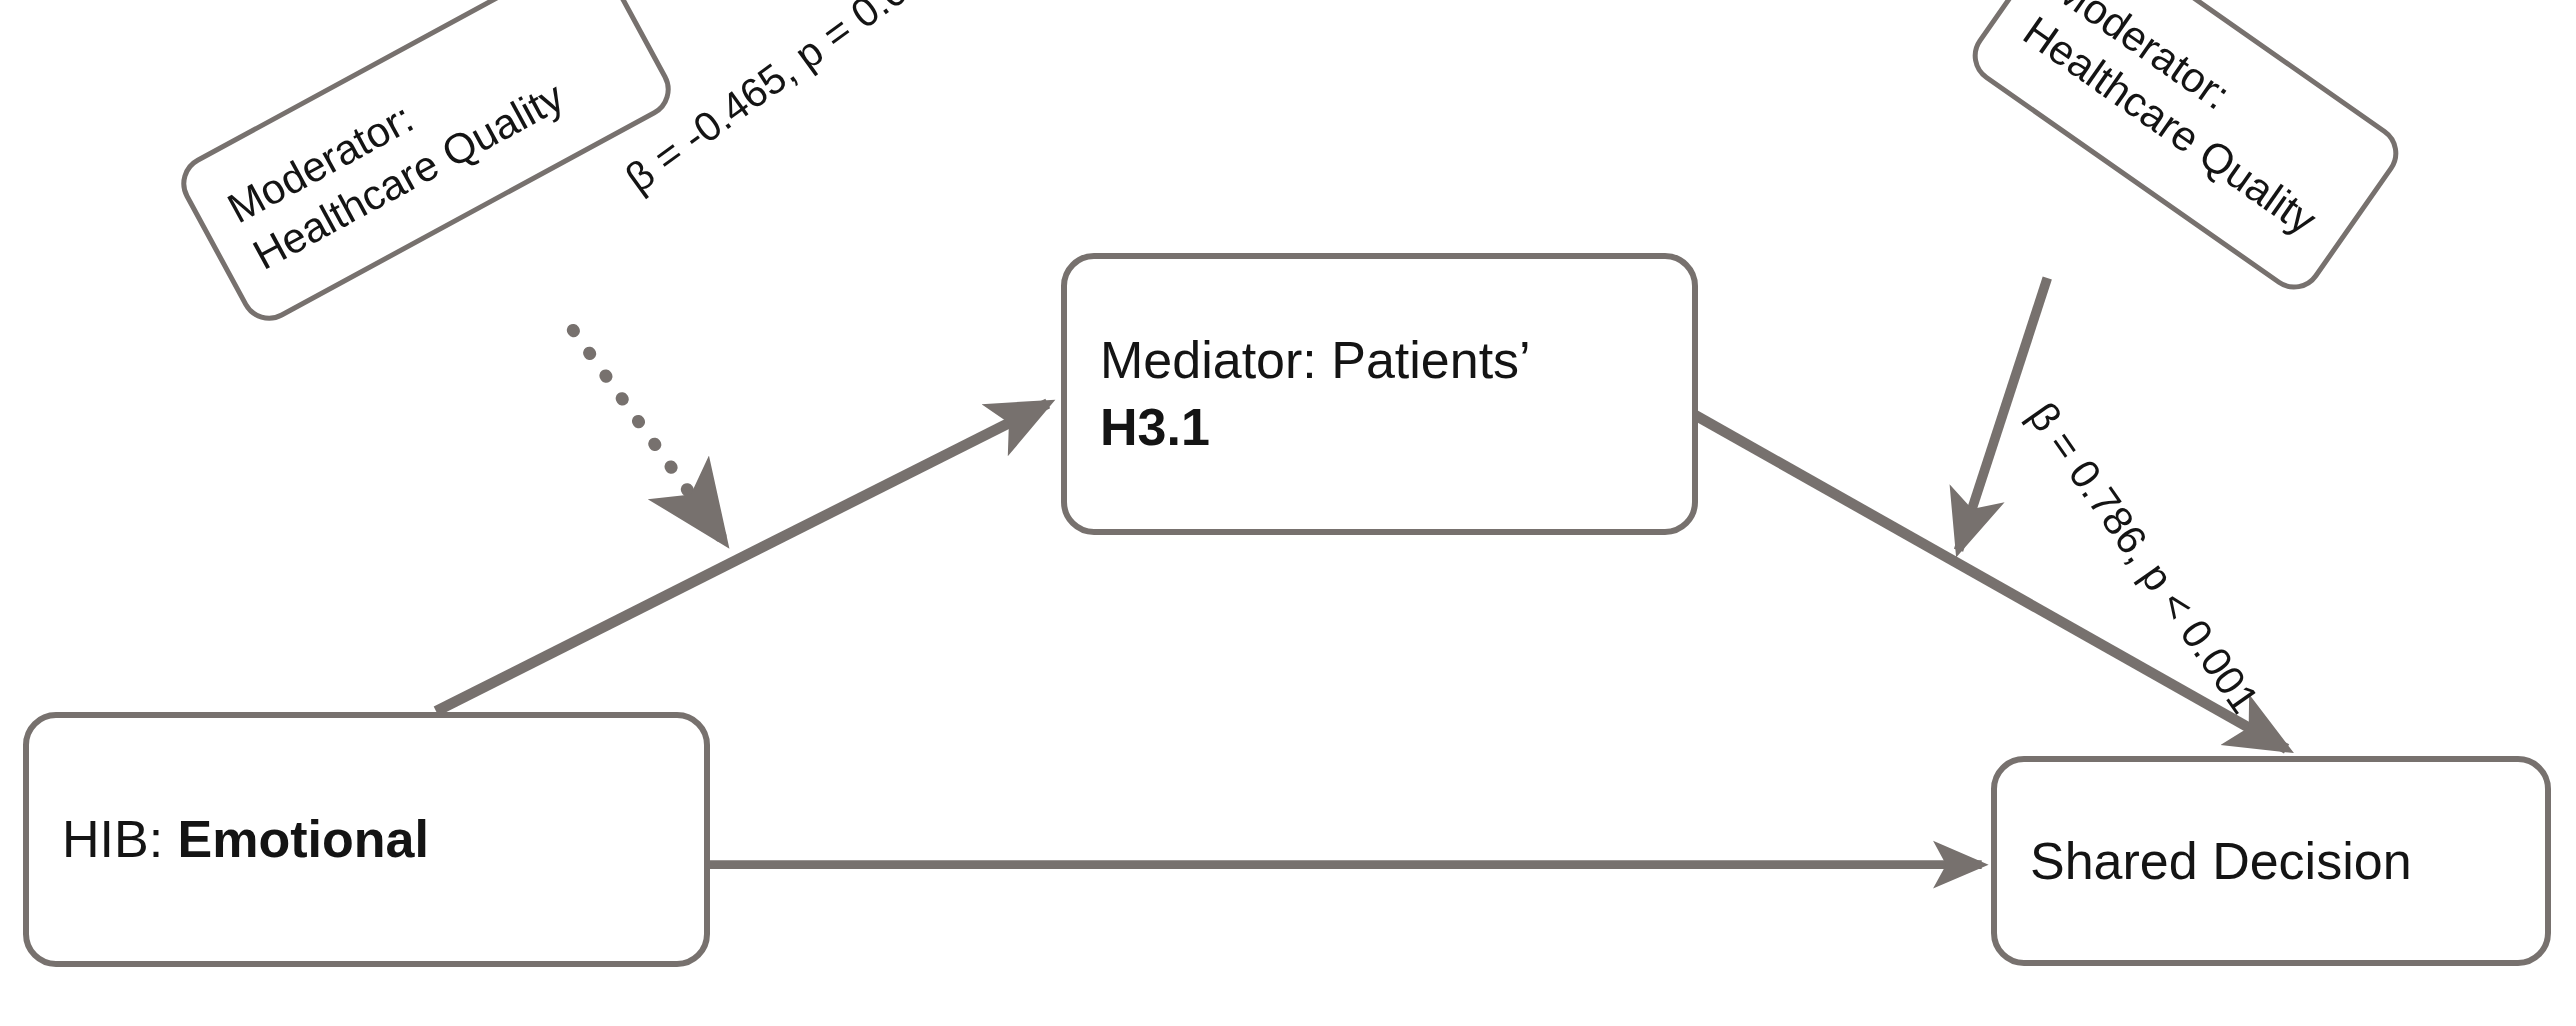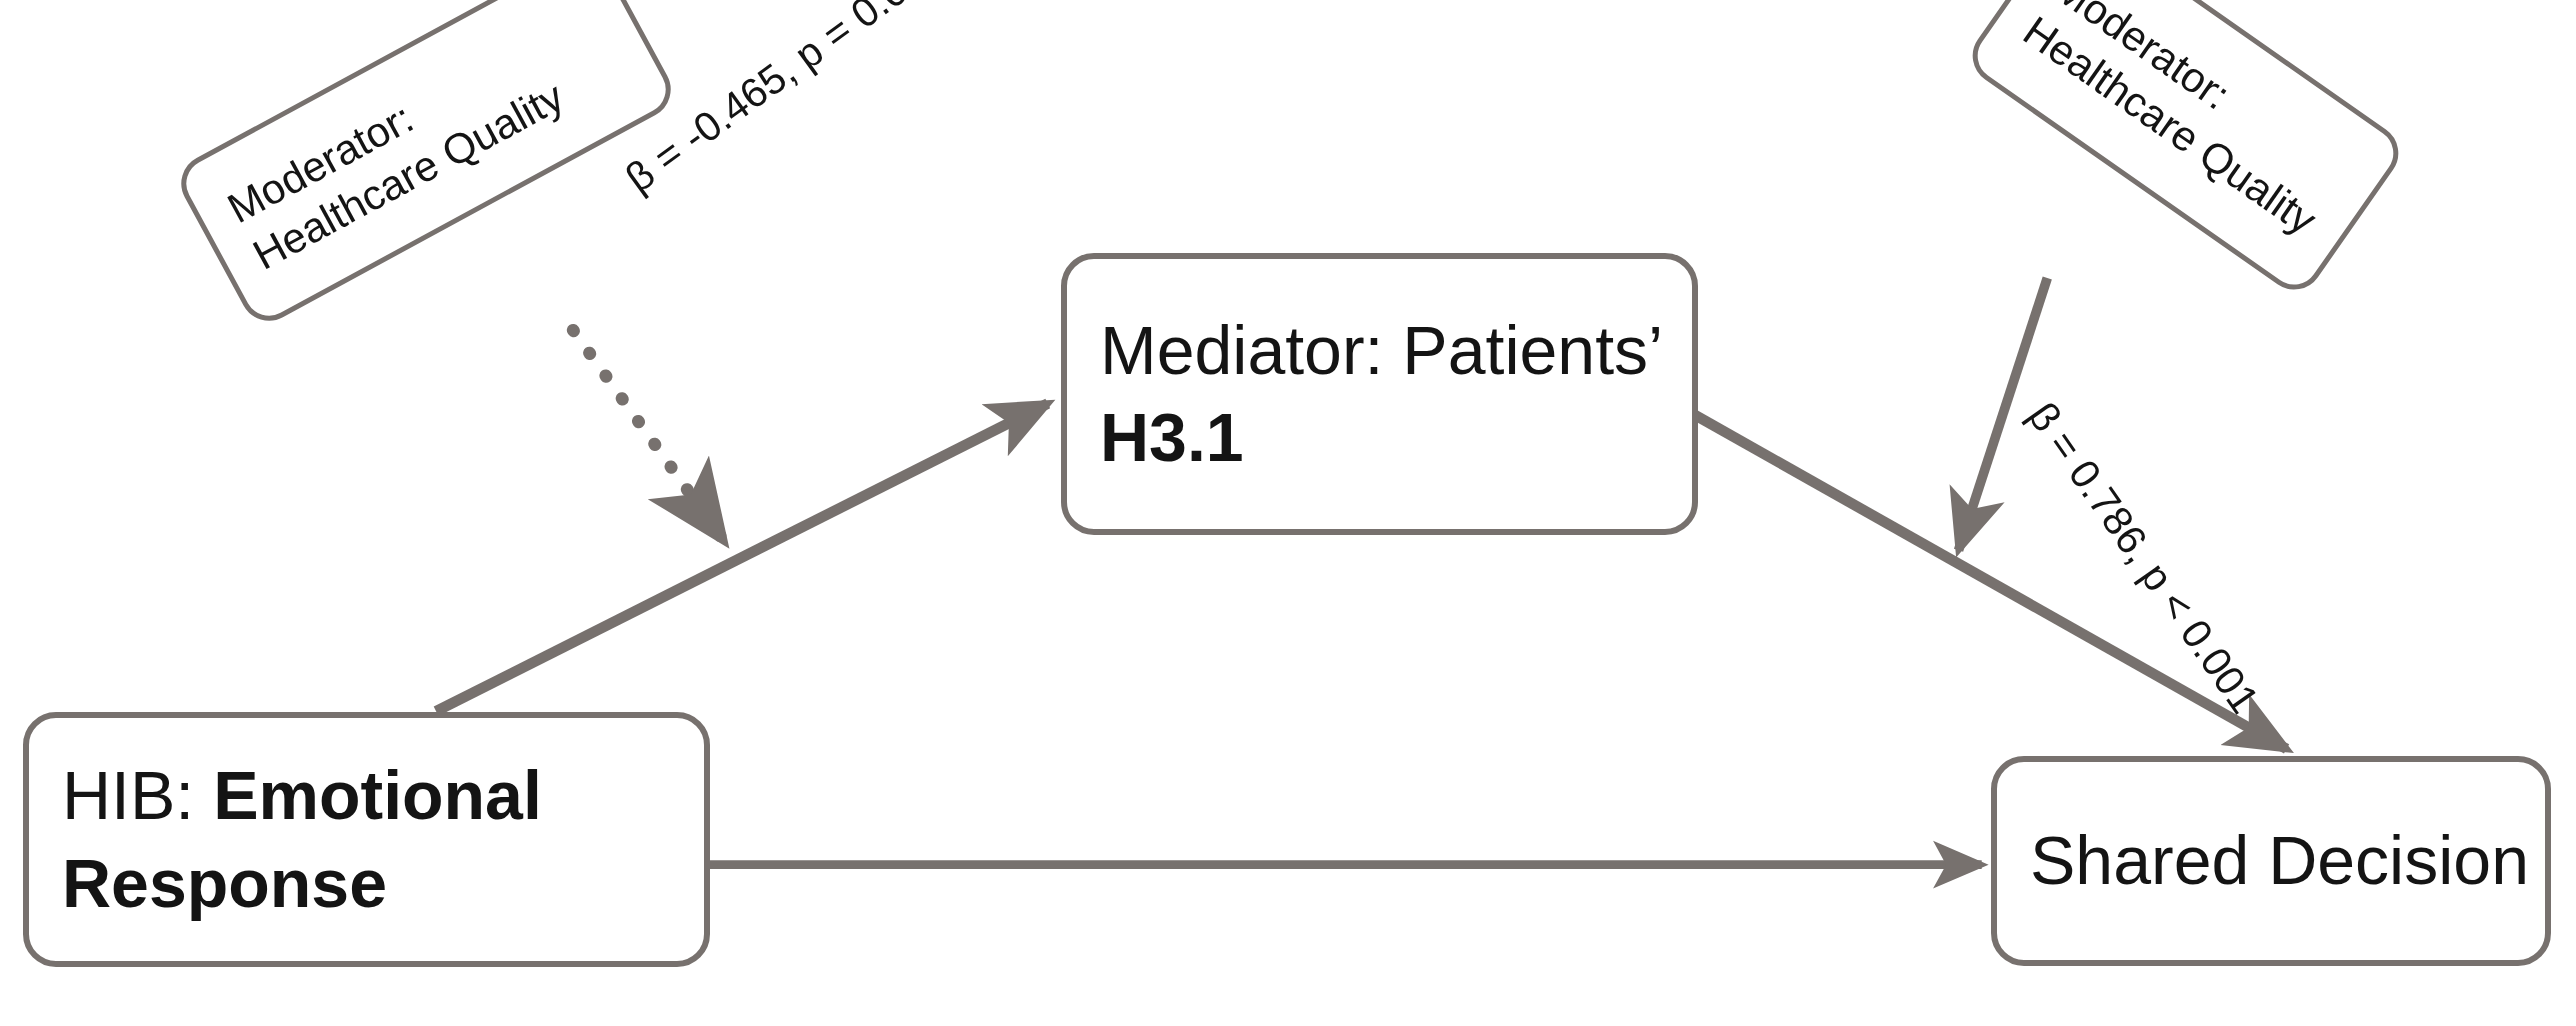--- a/index.html
+++ b/index.html
@@ -31,21 +31,21 @@
     border: 6.8px solid #77716e;
     border-radius: 33px;
     display: flex;
     flex-direction: column;
     justify-content: center;
     color: #141414;
     z-index: 3;
   }
   .node-main {
     padding: 0 33px;
-    font-size: 68px;
+    font-size: 52px;
     line-height: 1.28;
   }
   .node-mod {
     padding: 0 29px;
     font-size: 42px;
     line-height: 1.26;
     border-width: 5.8px;
     border-radius: 29px;
     text-align: left;
   }
@@ -137,21 +137,20 @@
     <span class="ln reg">Healthcare Quality</span>
   </div>
 
   <div class="node node-main" id="node-mediator">
     <span class="ln reg">Mediator: Patients’</span>
     <span class="ln bold">H3.1</span>
   </div>
 
   <div class="node node-main" id="node-hib">
     <span class="ln"><span class="reg">HIB: </span><span class="bold">Emotional</span></span>
-    <span class="ln bold">Response</span>
   </div>
 
   <div class="node node-main" id="node-sdm">
     <span class="ln reg">Shared Decision</span>
   </div>
 
   <div class="edge-label" id="label-left-beta">β = -0.465, p = 0.003</div>
 
   <div class="edge-label" id="label-right-beta">β = 0.786, p &lt; 0.001</div>
 

